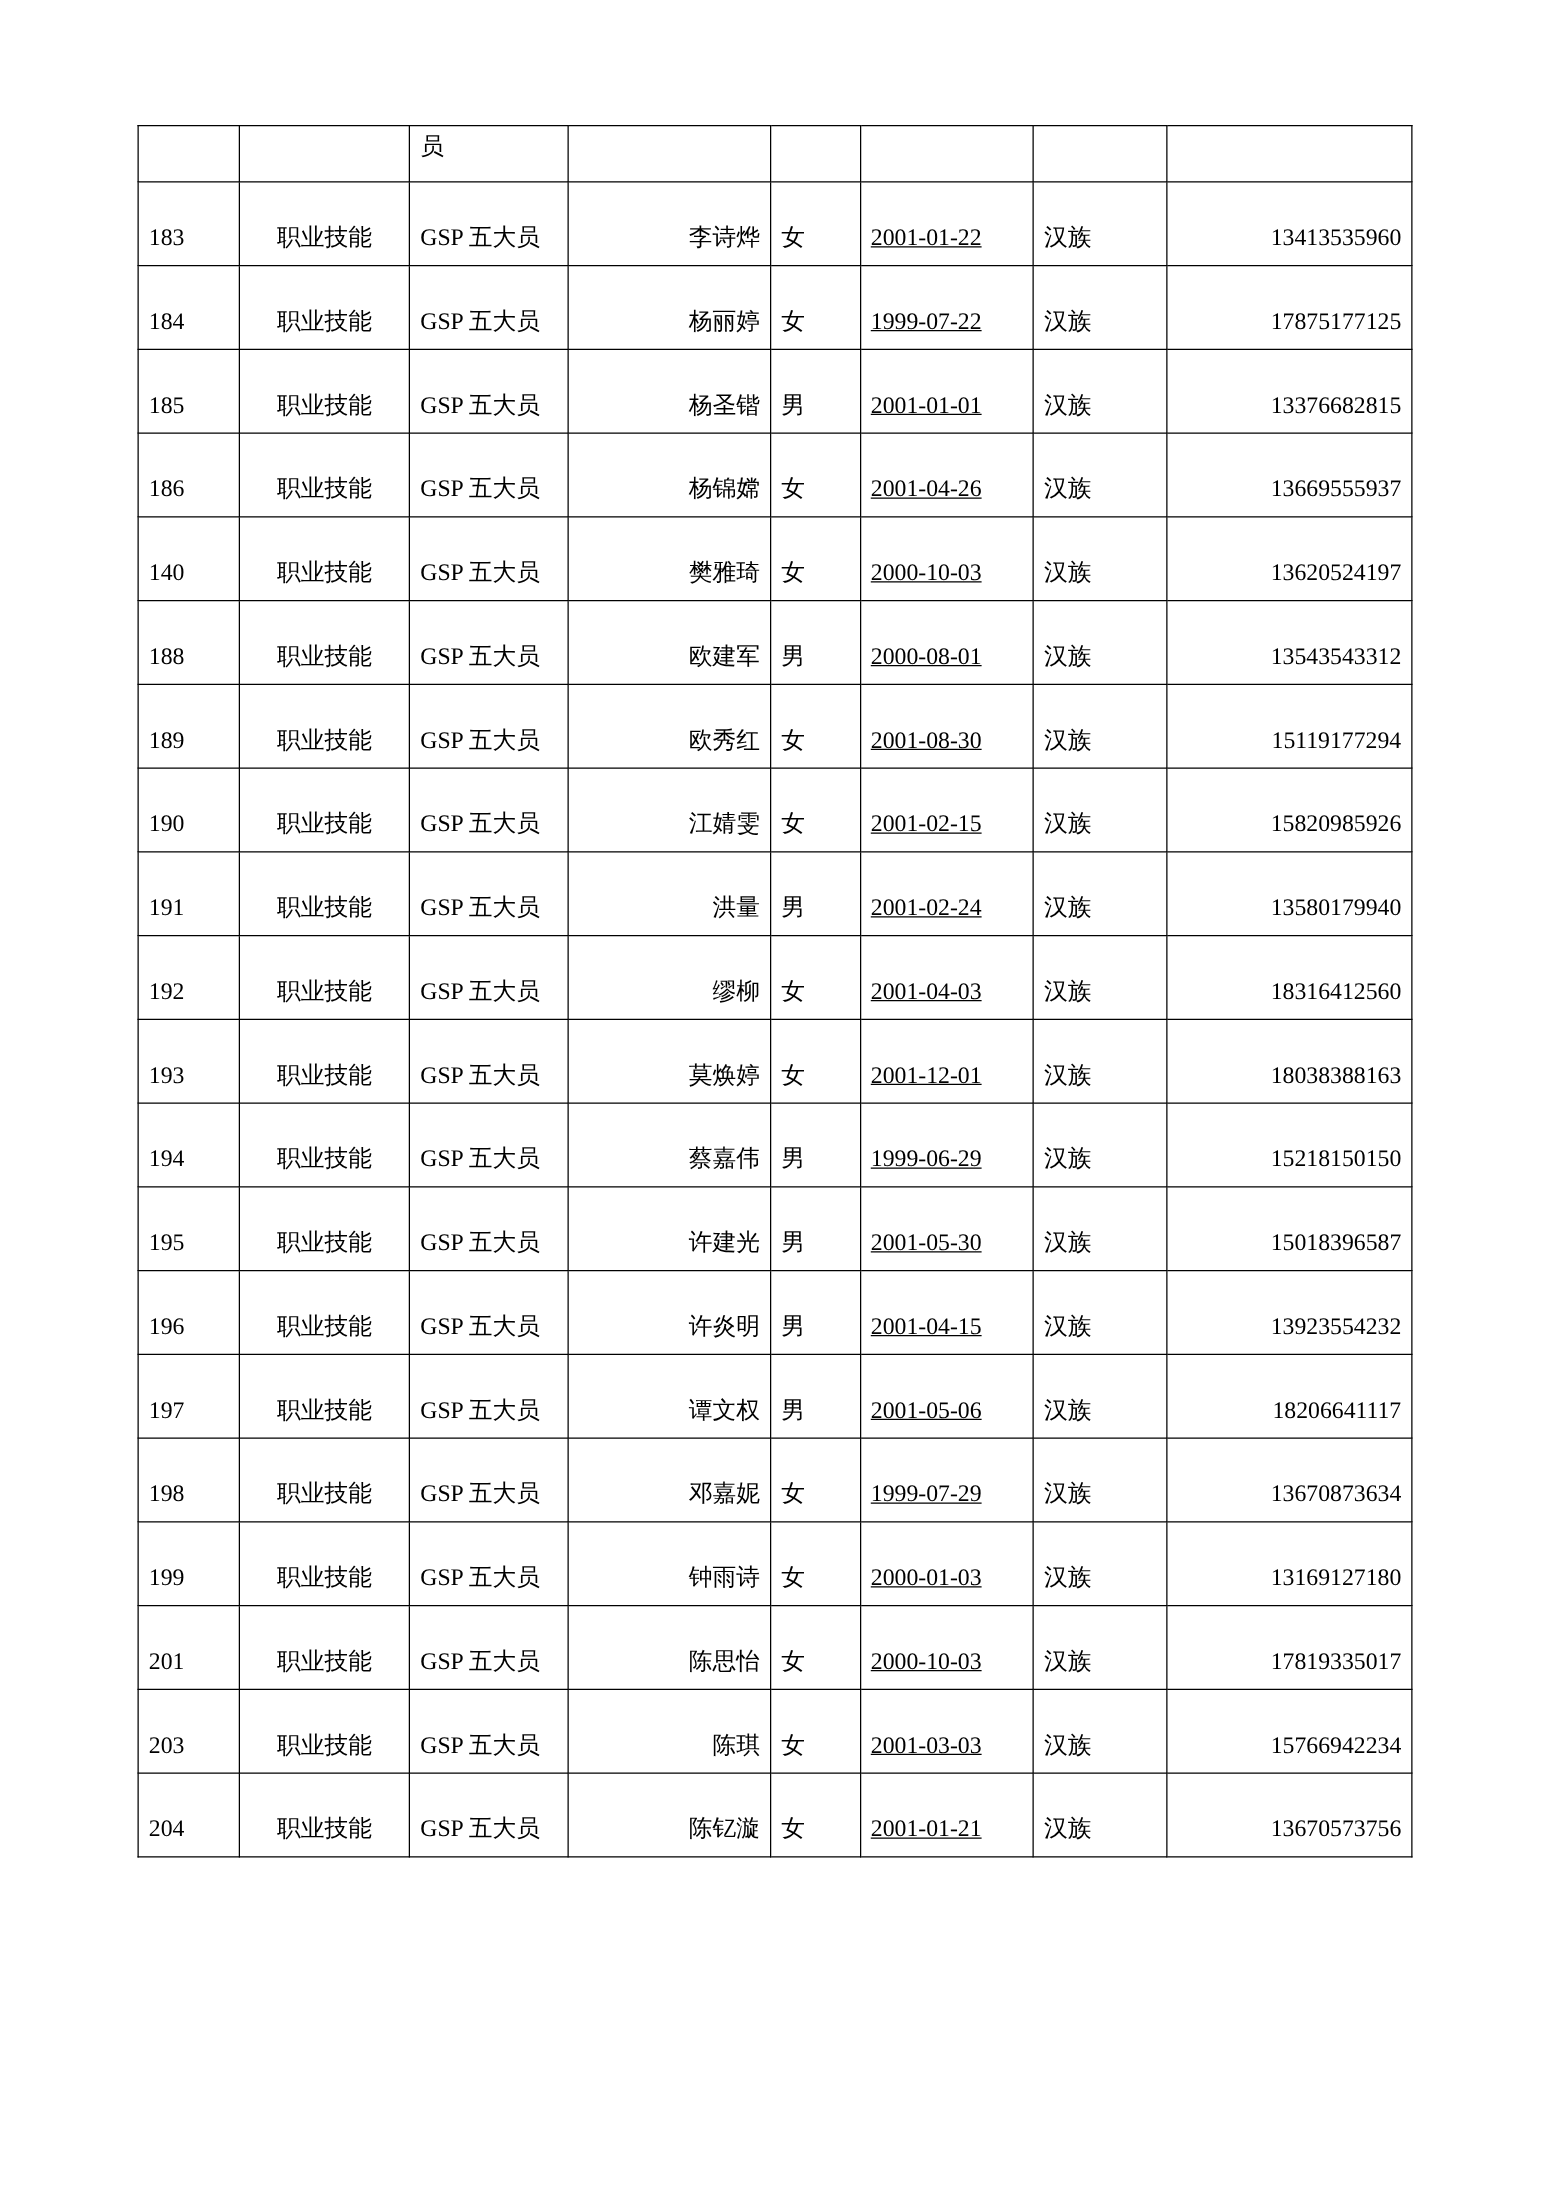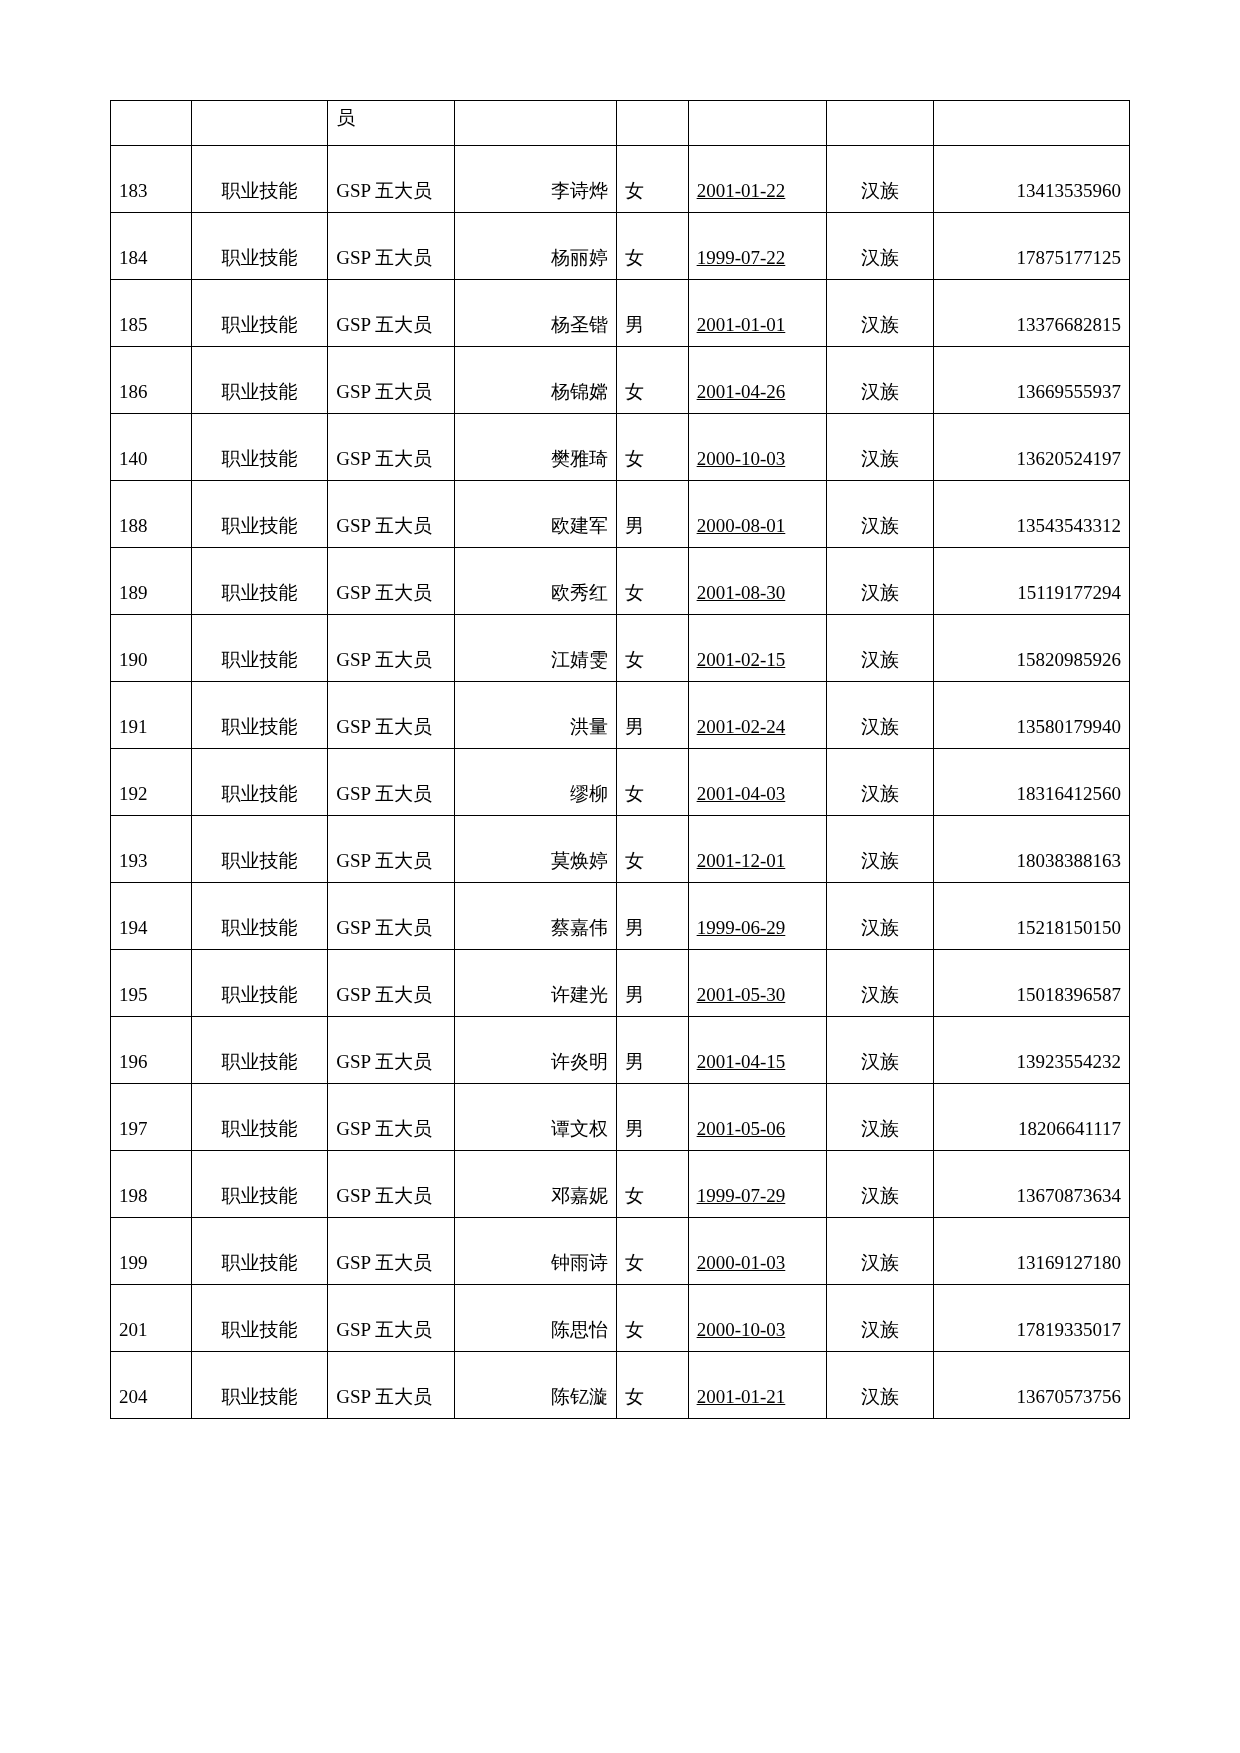--- a/index.html
+++ b/index.html
@@ -50,21 +50,21 @@
   td.category { text-align: center; }
   td.program {
     text-align: left;
     vertical-align: top;
     padding-top: 6px;
     line-height: 29px;
   }
   td.name { text-align: right; }
   td.gender { text-align: left; }
   td.birth { text-align: left; font-family: "Liberation Sans", sans-serif; font-size: 18px; text-decoration: underline; }
-  td.ethnicity { text-align: center; }
+  td.ethnicity { text-align: left; }
   td.phone { text-align: right; font-family: "Liberation Sans", sans-serif; font-size: 18px; padding-right: 10px; }
 
   
   tr.partial td { height: 34px; }
   tr.partial td.program {
     vertical-align: top;
     padding-top: 2px;
   }
   tr.data td { height: 56px; }
 </style>
@@ -269,20 +269,30 @@
           <td class="index">201</td>
           <td class="category">职业技能</td>
           <td class="program">GSP 五大员</td>
           <td class="name">陈思怡</td>
           <td class="gender">女</td>
           <td class="birth">2000-10-03</td>
           <td class="ethnicity">汉族</td>
           <td class="phone">17819335017</td>
         </tr>
         <tr class="data">
+          <td class="index">203</td>
+          <td class="category">职业技能</td>
+          <td class="program">GSP 五大员</td>
+          <td class="name">陈琪</td>
+          <td class="gender">女</td>
+          <td class="birth">2001-03-03</td>
+          <td class="ethnicity">汉族</td>
+          <td class="phone">15766942234</td>
+        </tr>
+        <tr class="data">
           <td class="index">204</td>
           <td class="category">职业技能</td>
           <td class="program">GSP 五大员</td>
           <td class="name">陈钇漩</td>
           <td class="gender">女</td>
           <td class="birth">2001-01-21</td>
           <td class="ethnicity">汉族</td>
           <td class="phone">13670573756</td>
         </tr>
       </tbody>

